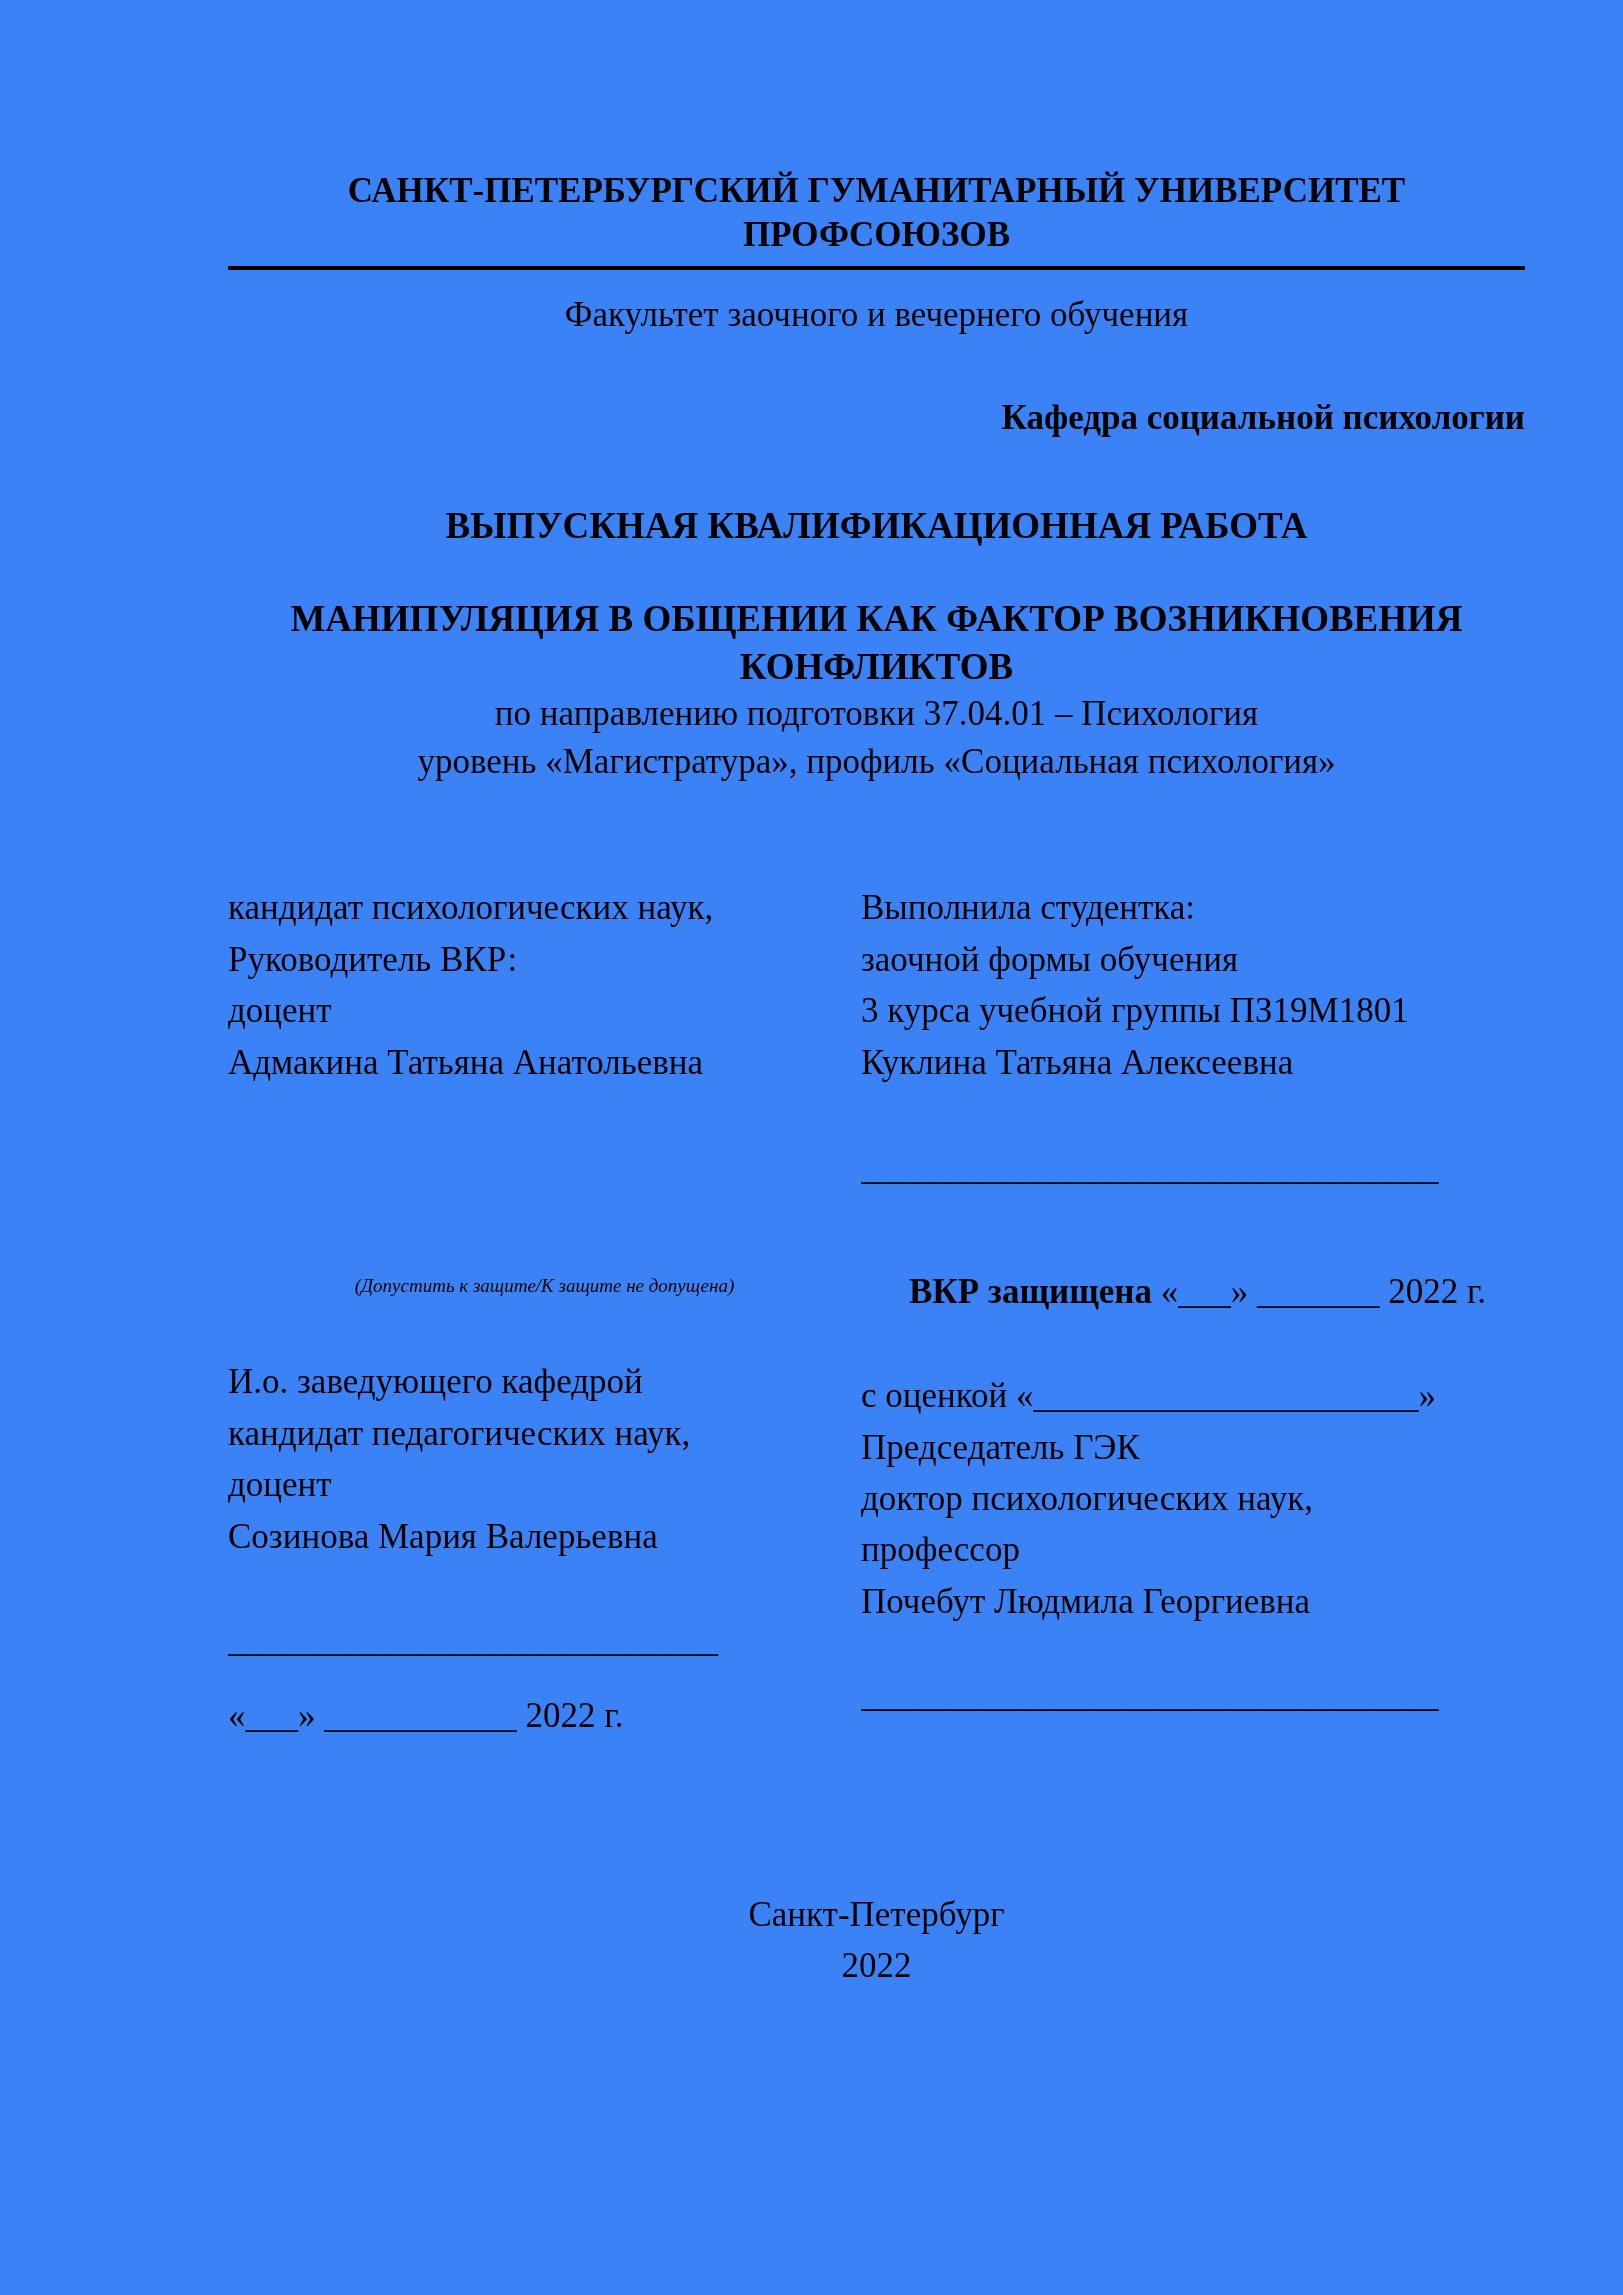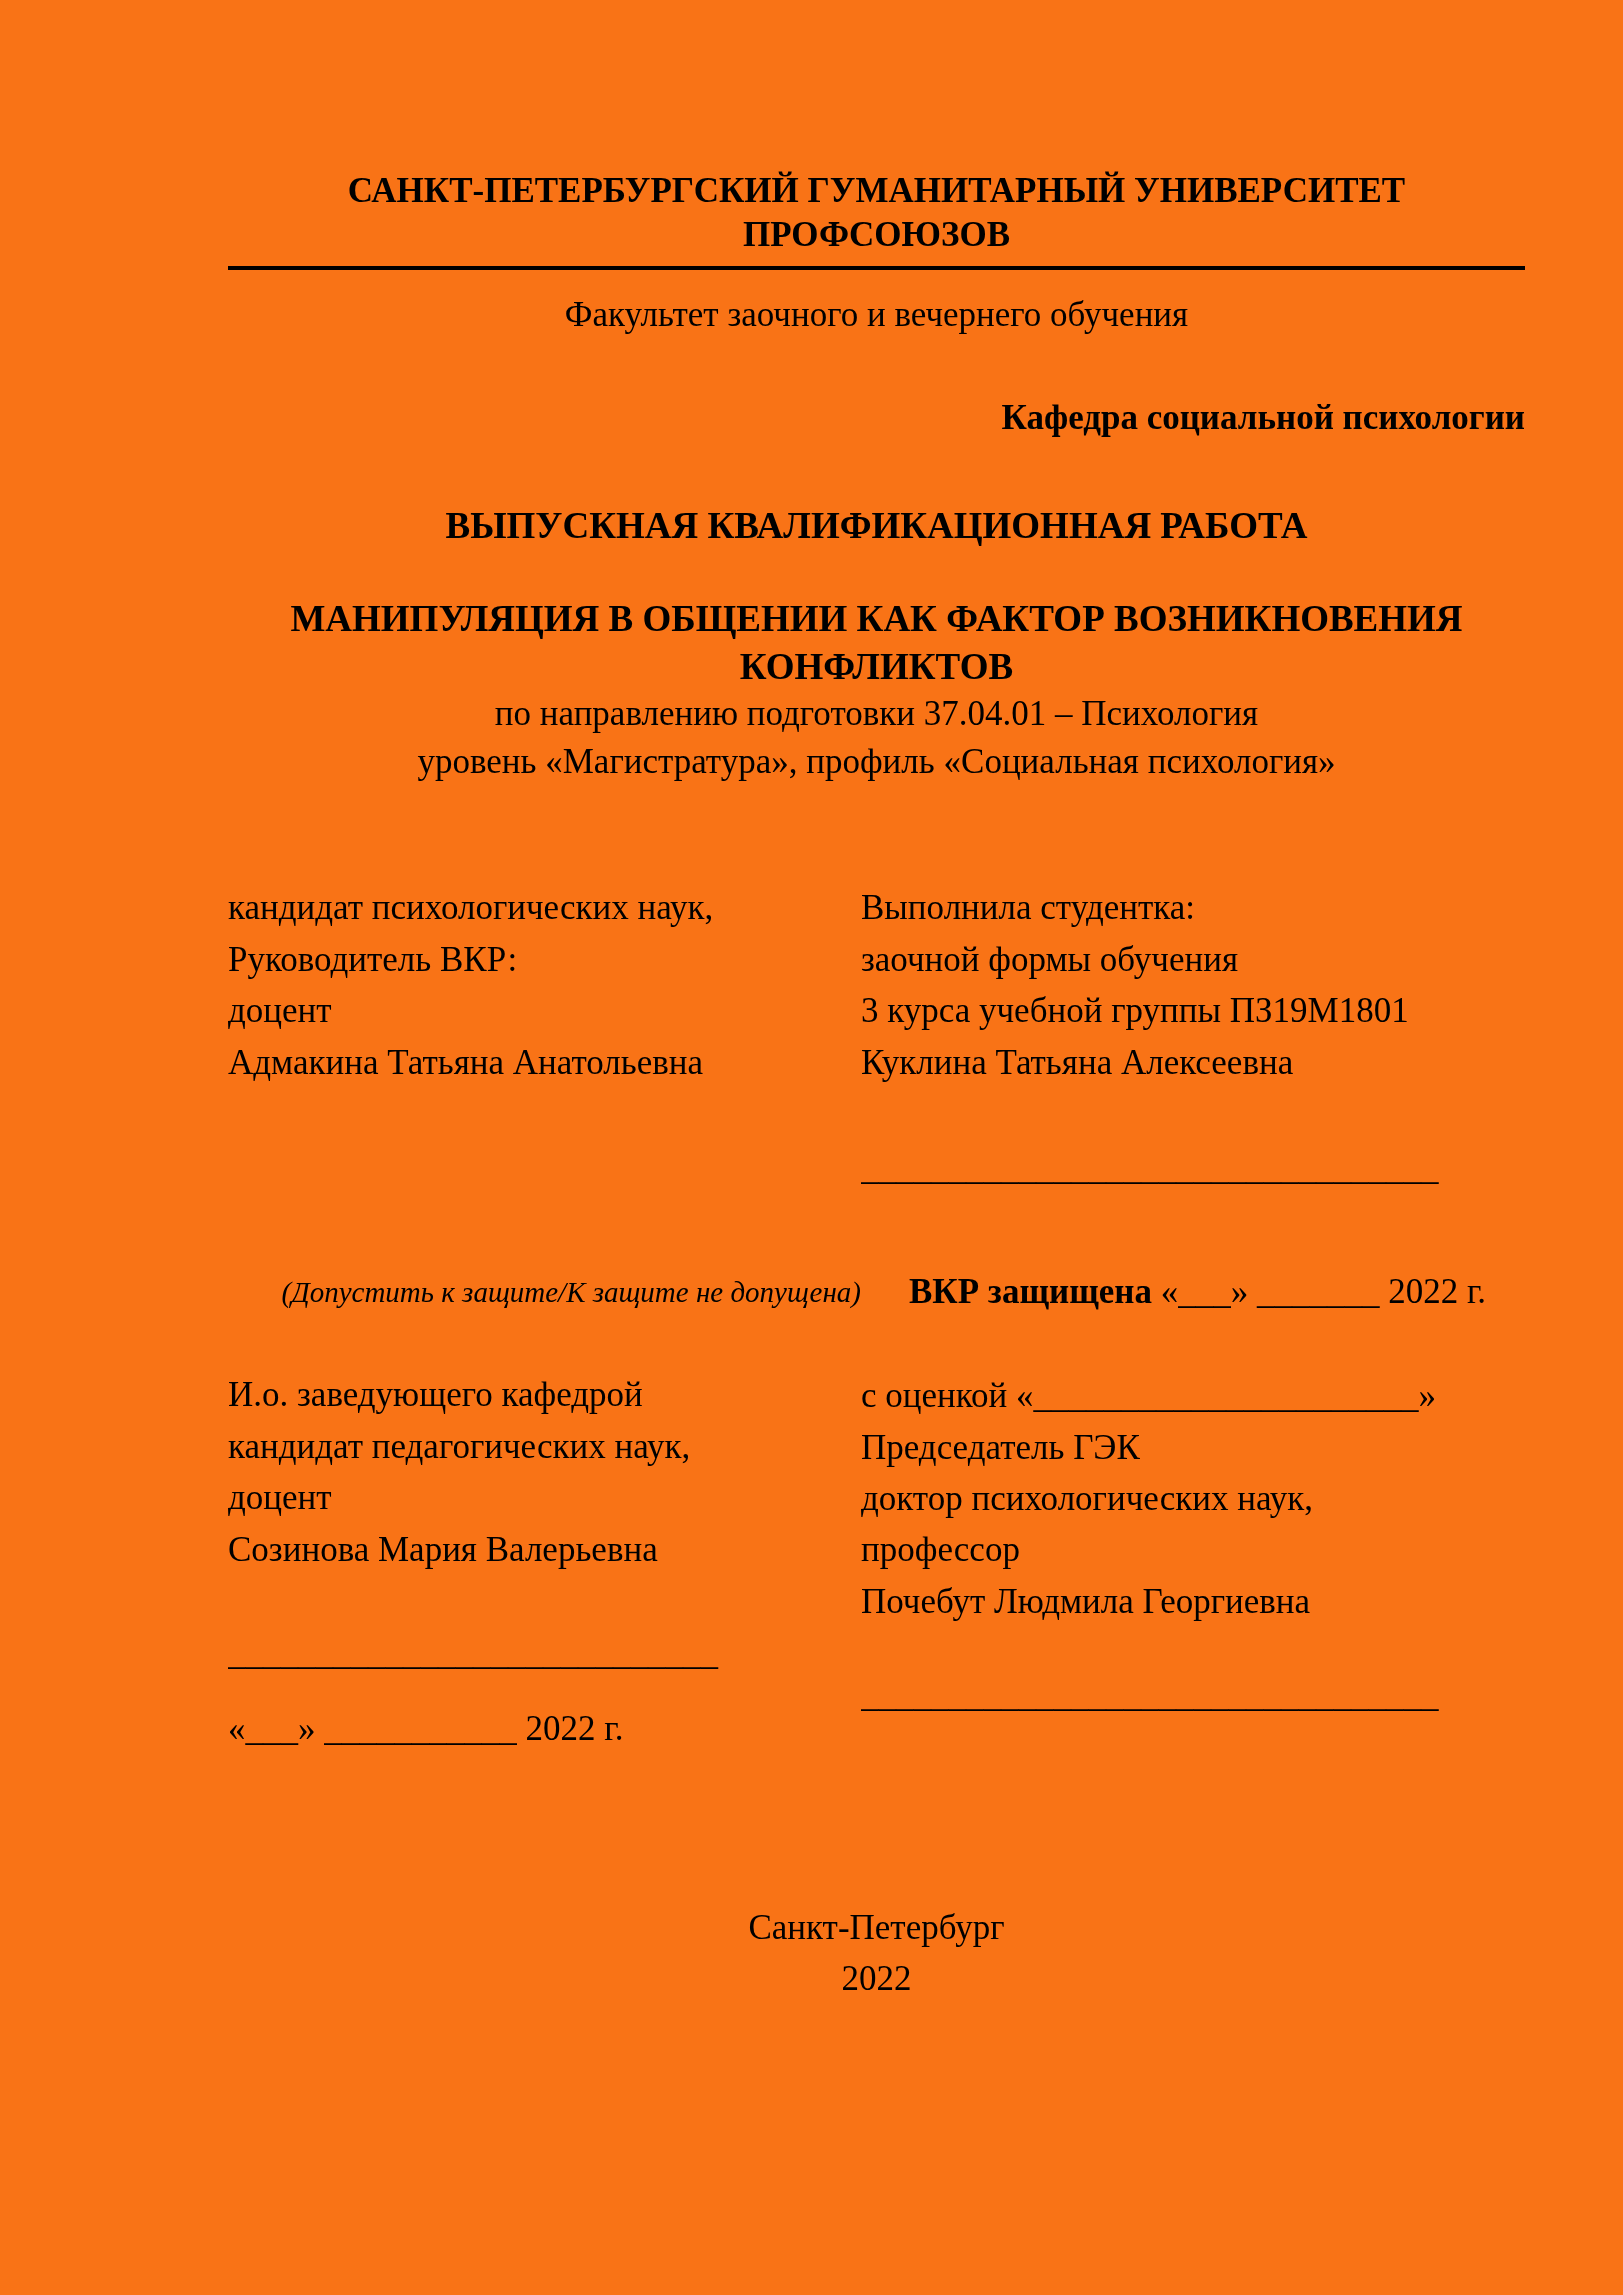--- a/index.html
+++ b/index.html
@@ -12,21 +12,21 @@
     height: 2295px;
     font-family: "Liberation Serif", "DejaVu Serif", serif;
     color: #000000;
     overflow: hidden;
   }
   .page {
     box-sizing: border-box;
     width: 1623px;
     height: 2295px;
     padding: 169px 98px 0 228px;
-    background: #f97316;
+    background: #3b82f6;
     font-size: 35px;
     line-height: 1.47;
   }
   .b { font-weight: bold; margin-left: 48px; }
 
   .university {
     font-weight: bold;
     font-size: 35px;
     text-align: center;
     line-height: 1.25;
@@ -70,23 +70,23 @@
   .sig-line {
     white-space: nowrap;
     overflow: hidden;
   }
   .student-sig { margin-top: 54px; }
   .admission-heading {
     text-align: center;
     text-decoration: underline;
   }
   .admission-note {
-    text-align: right;
+    text-align: center;
     font-style: italic;
-    font-size: 29px;
+    font-size: 19px;
     line-height: 1.3;
     margin-top: 7.9px;
   }
   .official-block { margin-top: 58px; }
   .admission-sig { margin-top: 52px; }
   .admission-date { margin-top: 25px; }
   .grade-line { margin-top: 53px; }
   .defense-sig { margin-top: 42px; }
   .footer {
     text-align: center;

